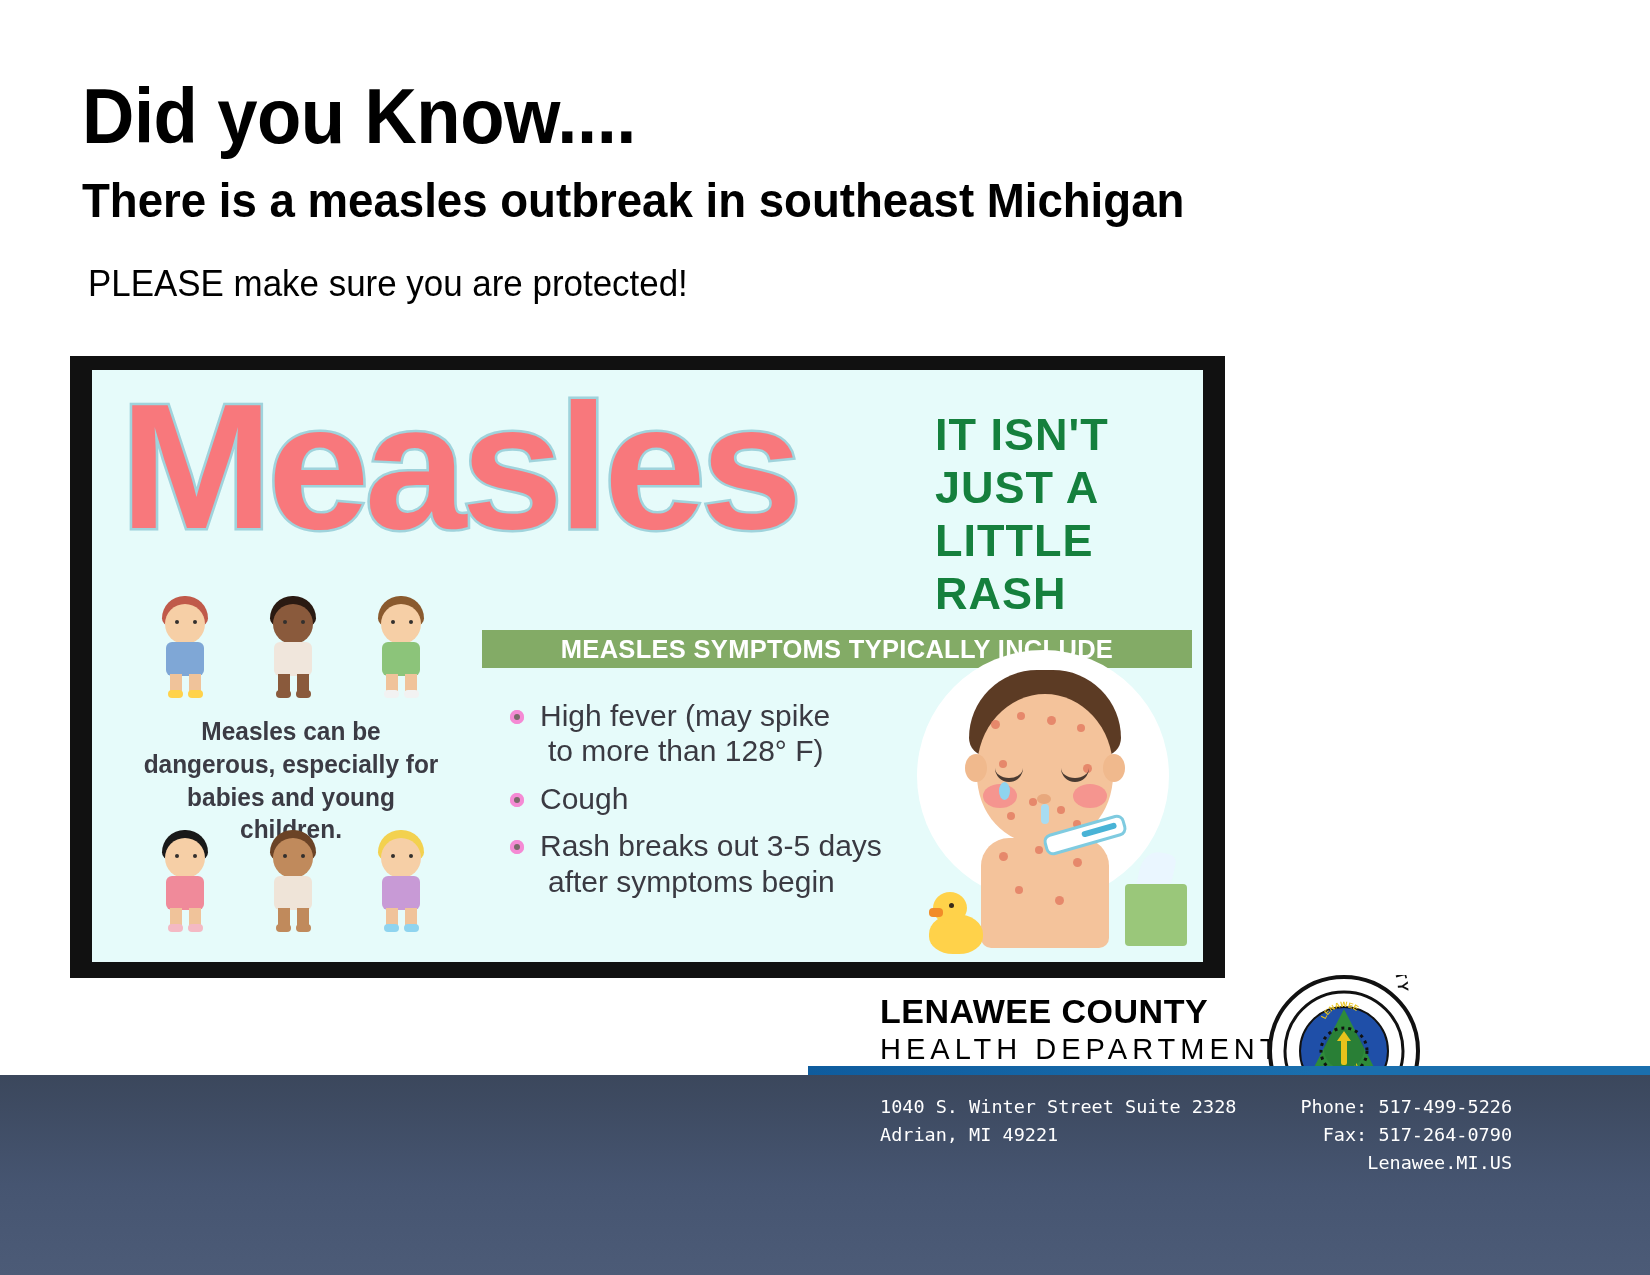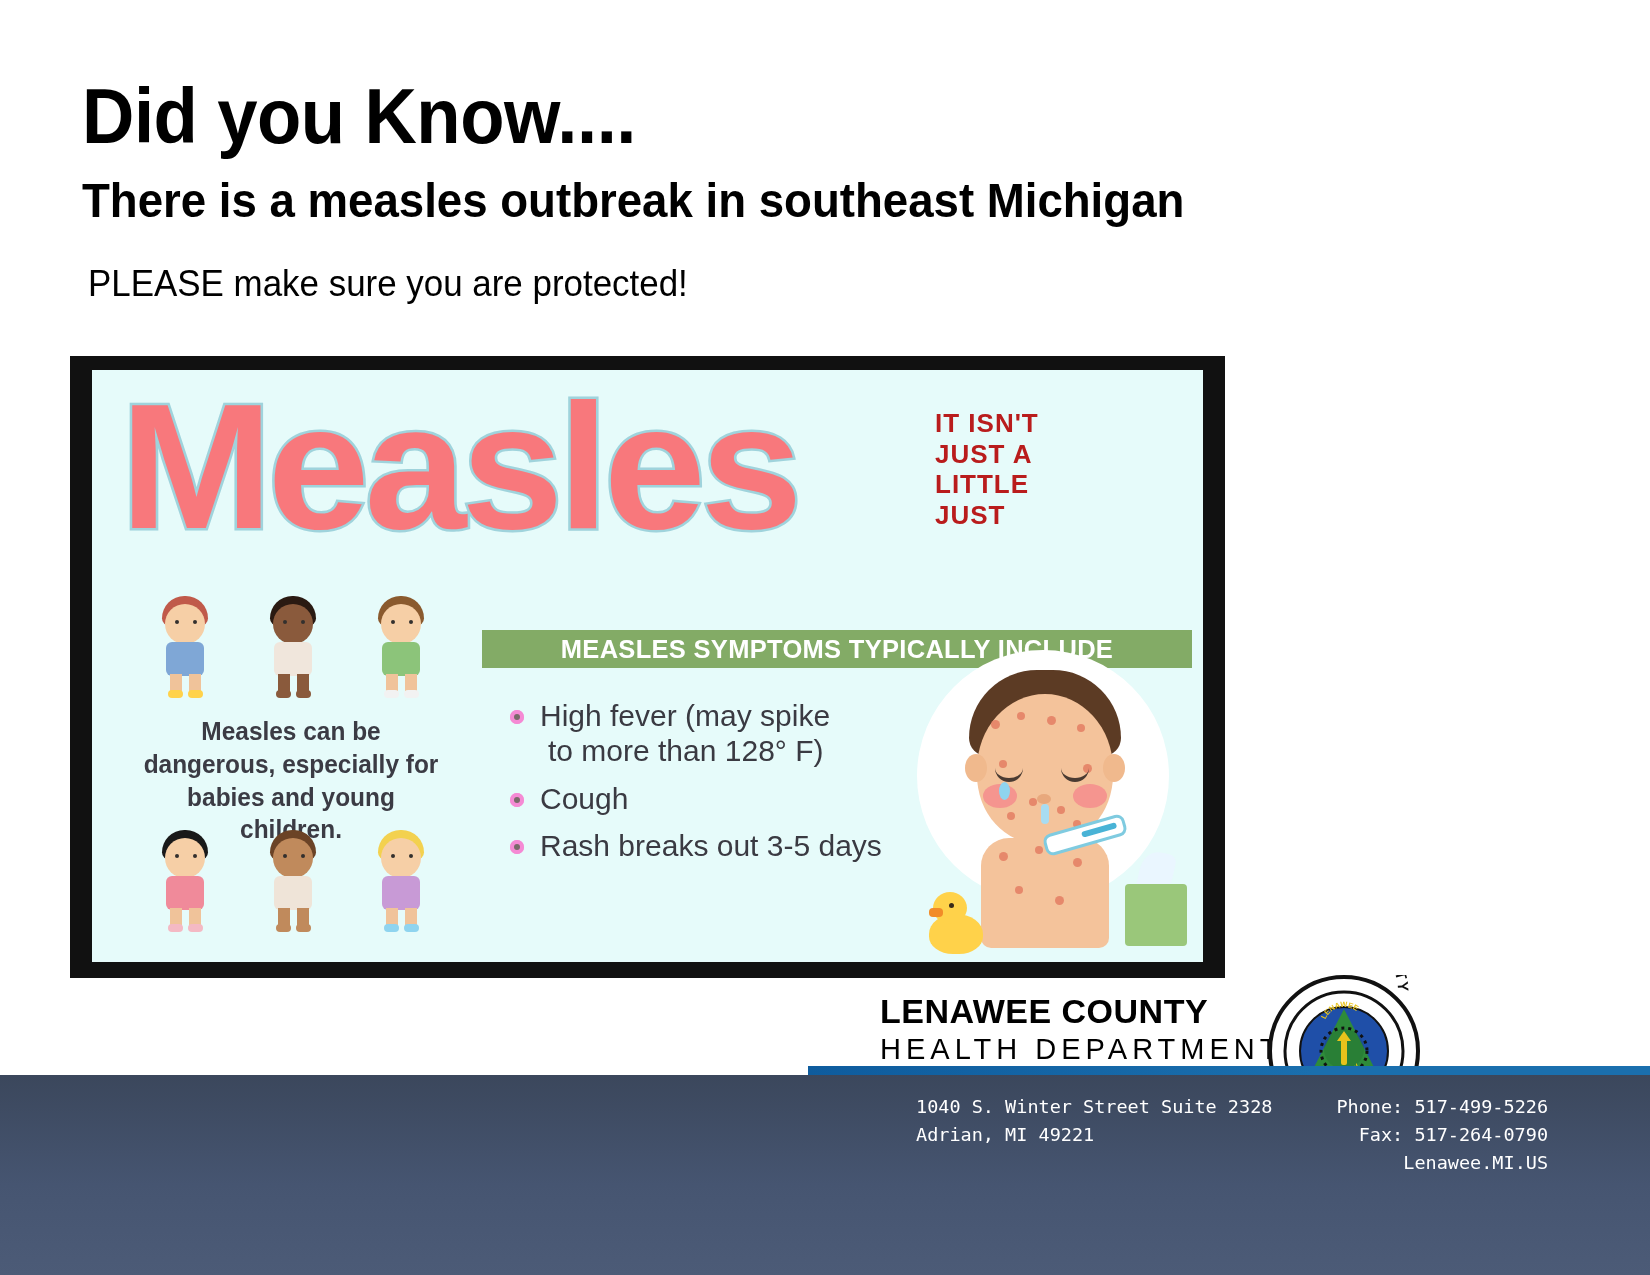--- a/index.html
+++ b/index.html
@@ -81,24 +81,24 @@
     transform: scaleX(1.03);
     transform-origin: left top;
   }
 
   
   #tagline {
     position: absolute;
     right: 28px;
     top: 38px;
     width: 240px;
-    font-size: 26px;
+    font-size: 45px;
     font-weight: bold;
     line-height: 1.18;
-    color: #b91c1c;
+    color: #15803d;
     letter-spacing: 1px;
     text-align: left;
   }
 
   
   #symptom-banner {
     position: absolute;
     left: 390px;
     top: 260px;
     width: 710px;
@@ -272,21 +272,20 @@
     position: absolute;
     left: 880px;
     top: 18px;
     width: 620px;
     display: flex;
     gap: 64px;
     font-family: "DejaVu Sans Mono", monospace;
     color: #ffffff;
     font-size: 18.5px;
     line-height: 1.5;
-    margin-left: 36px;
   }
   #footer-address { white-space: nowrap; }
   #footer-contact { text-align: right; white-space: nowrap; margin-left: auto; }
 </style>
 </head>
 <body>
 
 <div id="headings">
   <div id="title">Did you Know....</div>
   <div id="subtitle">There is a measles outbreak in southeast Michigan</div>
@@ -295,21 +294,21 @@
 
 <div id="poster">
   <div id="poster-inner">
 
     <div id="measles-word">Measles</div>
 
     <div id="tagline">
       <div>IT ISN'T</div>
       <div>JUST A</div>
       <div>LITTLE</div>
-      <div>JUST</div>
+      <div>RASH</div>
     </div>
 
     <div class="kid-row" id="kid-row-top">
       <div class="kid">
         <div class="hair" style="background:#c05a4a"></div>
         <div class="head" style="background:#f6cfa6"></div>
         <div class="eyeL"></div>
           <div class="eyeR"></div>
         <div class="body" style="background:#7fa7d6"></div>
         <div class="legL"></div>
@@ -387,20 +386,21 @@
         <span>High fever (may spike</span>
         <span class="l2">to more than 128° F)</span>
       </li>
       <li>
         <span class="bullet"></span>
         <span>Cough</span>
       </li>
       <li>
         <span class="bullet"></span>
         <span>Rash breaks out 3-5 days</span>
+        <span class="l2">after symptoms begin</span>
       </li>
     </ul>
 
     <div id="sick-child">
       <div id="sick-circle"></div>
       <div id="sc-hair"></div>
       <div id="sc-face">
         <div class="spot" style="left:14px; top:26px; width:9px; height:9px;"></div>
         <div class="spot" style="left:40px; top:18px; width:8px; height:8px;"></div>
         <div class="spot" style="left:70px; top:22px; width:9px; height:9px;"></div>

